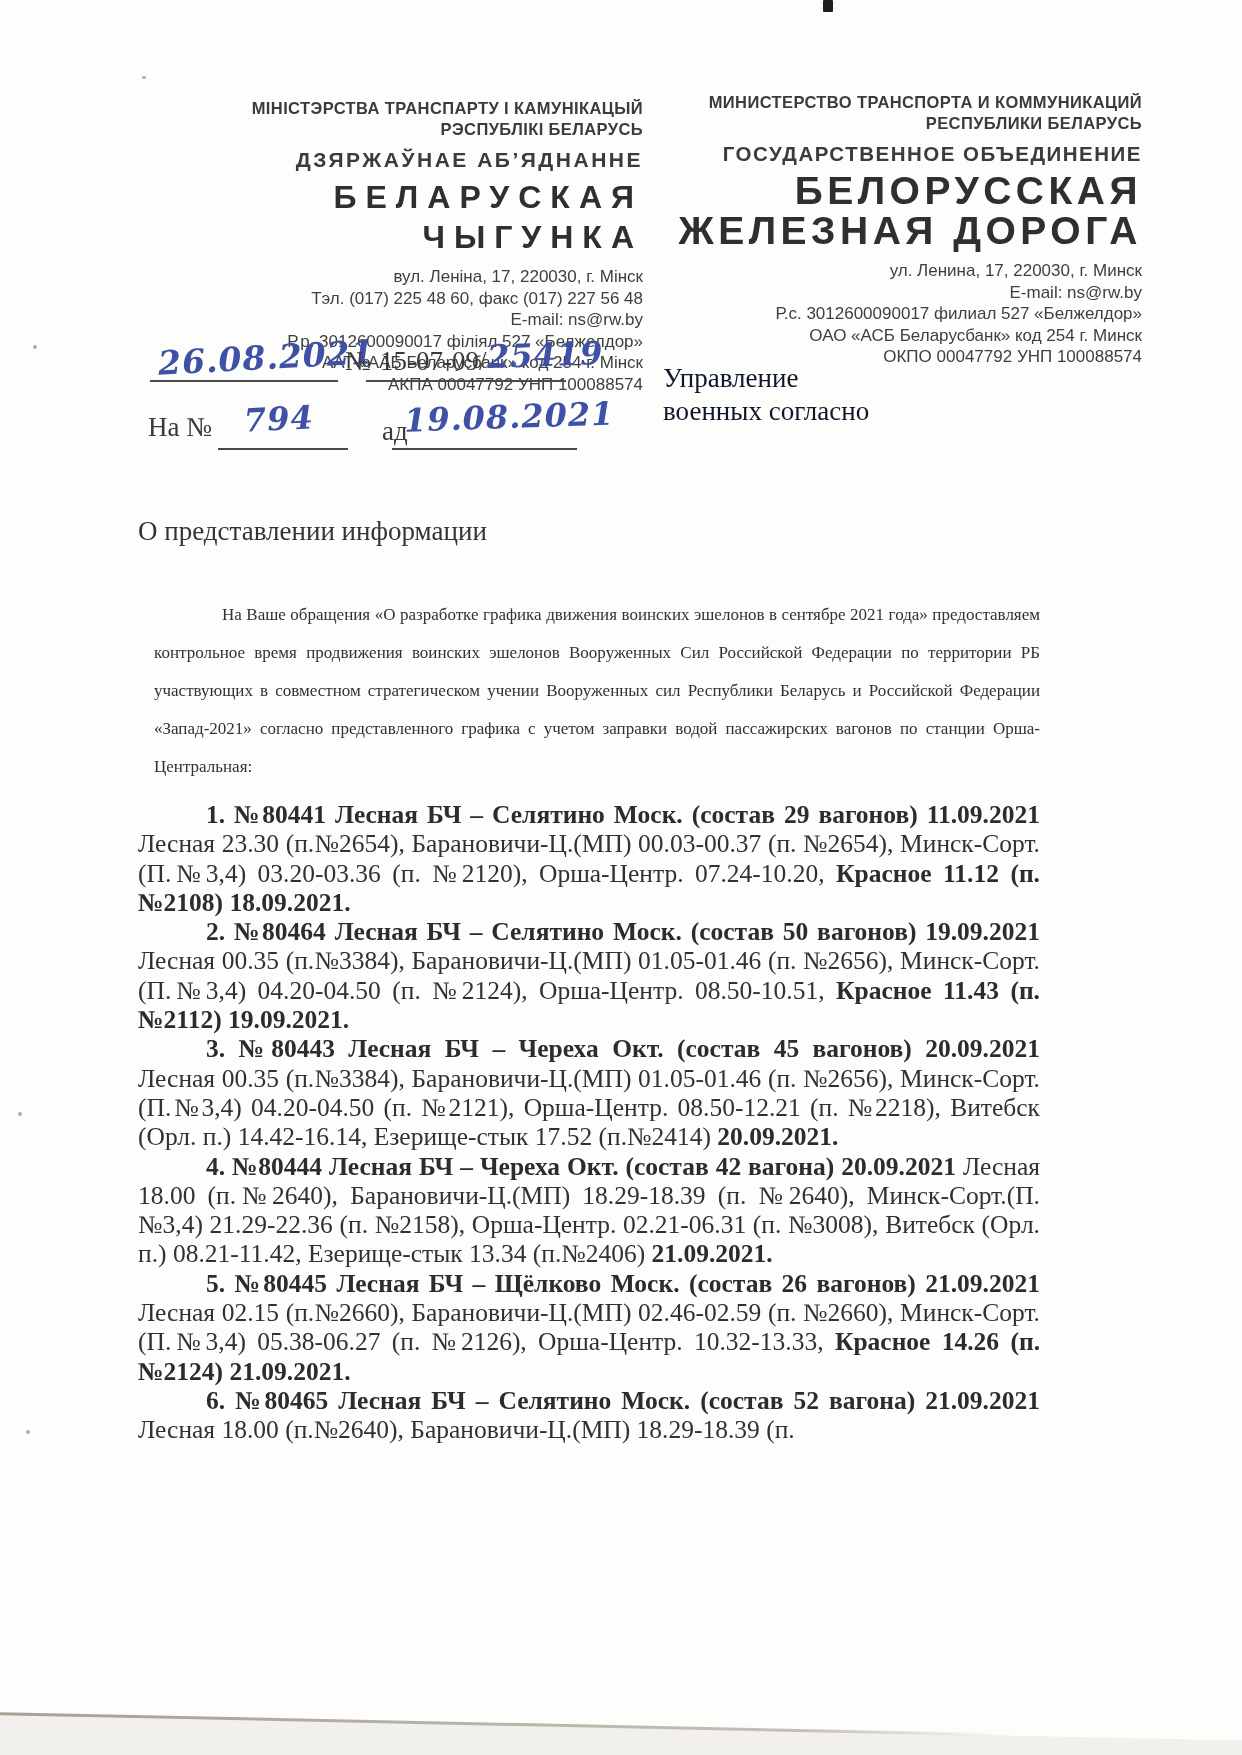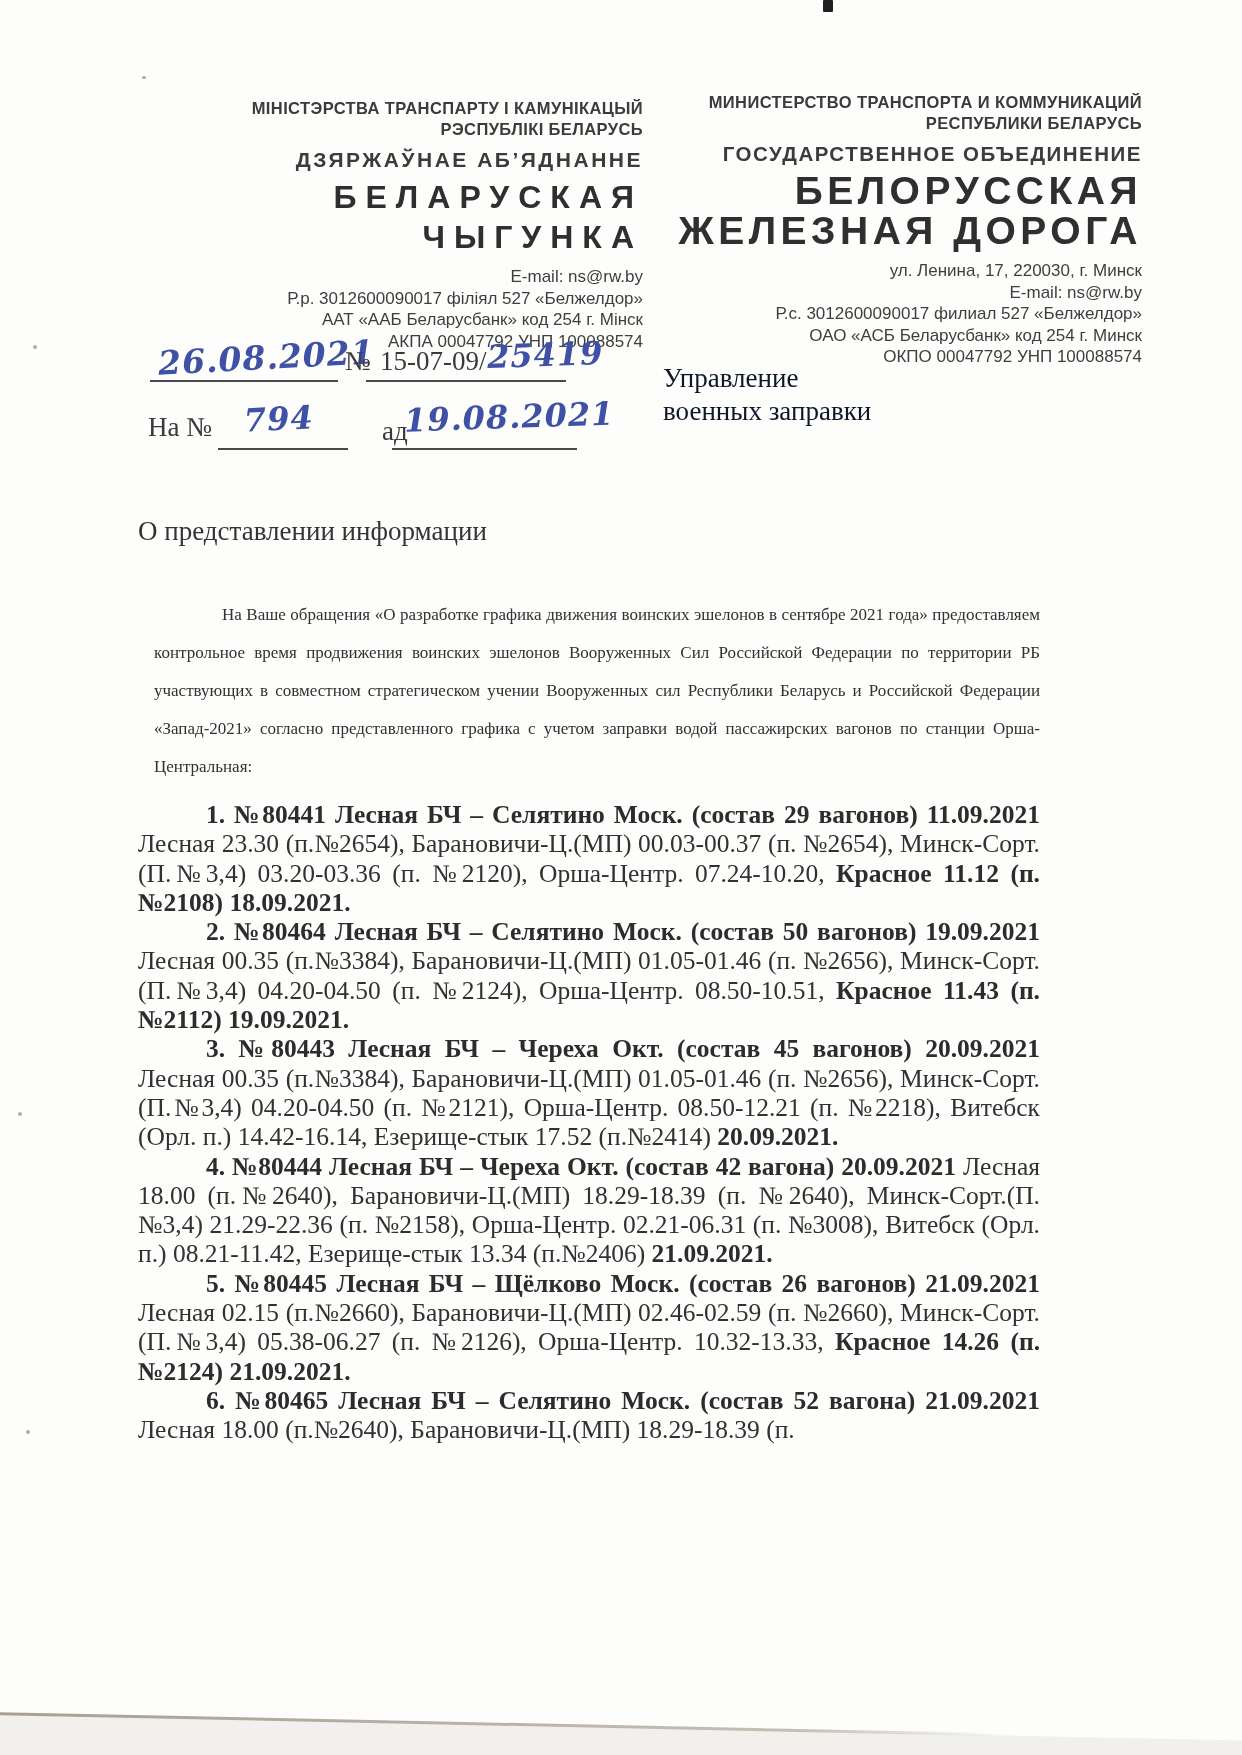--- a/index.html
+++ b/index.html
@@ -62,20 +62,22 @@
     <div class="lh-ministry">
       <div>МІНІСТЭРСТВА ТРАНСПАРТУ І КАМУНІКАЦЫЙ</div>
       <div>РЭСПУБЛІКІ БЕЛАРУСЬ</div>
     </div>
     <div class="lh-orgtype">ДЗЯРЖАЎНАЕ АБ’ЯДНАННЕ</div>
     <div class="lh-bigname">
       <div>БЕЛАРУСКАЯ</div>
       <div>ЧЫГУНКА</div>
     </div>
     <div class="lh-addr">
+      <div>вул. Леніна, 17, 220030, г. Мінск</div>
+      <div>Тэл. (017) 225 48 60, факс (017) 227 56 48</div>
       <div>E-mail: ns@rw.by</div>
       <div>Р.р. 3012600090017 філіял 527 «Белжелдор»</div>
       <div>ААТ «ААБ Беларусбанк» код 254 г. Мінск</div>
       <div>АКПА 00047792  УНП 100088574</div>
     </div>
   </div>
 
   <div class="lh-col lh-right">
     <div class="lh-ministry">
       <div>МИНИСТЕРСТВО ТРАНСПОРТА И КОММУНИКАЦИЙ</div>
@@ -107,21 +109,21 @@
     <span class="printed" style="left:148px;top:74px;">На №</span>
     <span class="hw" style="position:absolute;left:244px;top:62px;font-size:32px;transform:rotate(-3deg);">794</span>
     <span class="rule" style="left:218px;top:110px;width:130px;"></span>
 
     <span class="printed" style="left:382px;top:78px;">ад</span>
     <span class="hw" style="position:absolute;left:404px;top:60px;font-size:32px;transform:rotate(-2deg);">19.08.2021</span>
     <span class="rule" style="left:392px;top:110px;width:185px;"></span>
 
     <div class="addressee">
       <div>Управление</div>
-      <div>военных заправки</div>
+      <div>военных согласно</div>
     </div>
   </div>
 
   <div class="subject">О представлении информации</div>
 
   <div class="bodytext">
     <p class="para">На Ваше обращения  «О разработке графика движения воинских эшелонов в сентябре 2021 года» предоставляем контрольное время продвижения воинских эшелонов Вооруженных Сил Российской Федерации по территории РБ участвующих в совместном стратегическом учении Вооруженных сил Республики Беларусь и Российской Федерации «Запад-2021» согласно представленного графика с учетом заправки водой пассажирских вагонов по станции Орша-Центральная:</p>
     <div>
         <p class="item"><b>1. №80441 Лесная БЧ – Селятино Моск. (состав 29 вагонов) 11.09.2021</b><span> Лесная 23.30 (п.№2654), Барановичи-Ц.(МП) 00.03-00.37 (п. №2654), Минск-Сорт.(П.№3,4) 03.20-03.36 (п. №2120), Орша-Центр. 07.24-10.20, </span><b>Красное 11.12 (п. №2108) 18.09.2021.</b></p>
         <p class="item"><b>2. №80464 Лесная БЧ – Селятино Моск. (состав 50 вагонов) 19.09.2021</b><span> Лесная 00.35 (п.№3384), Барановичи-Ц.(МП) 01.05-01.46 (п. №2656), Минск-Сорт.(П.№3,4) 04.20-04.50 (п. №2124), Орша-Центр. 08.50-10.51, </span><b>Красное 11.43 (п. №2112) 19.09.2021.</b></p>

